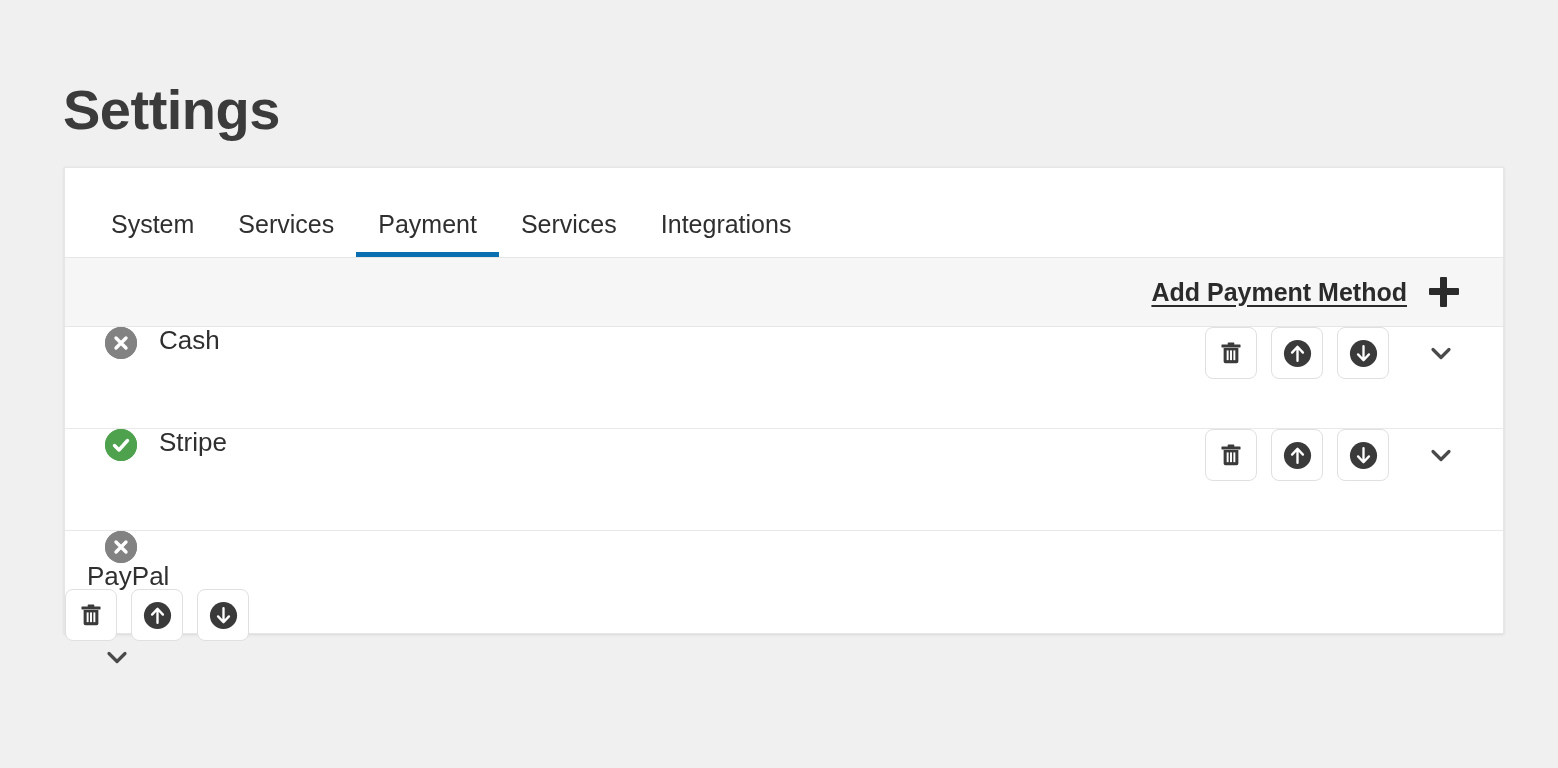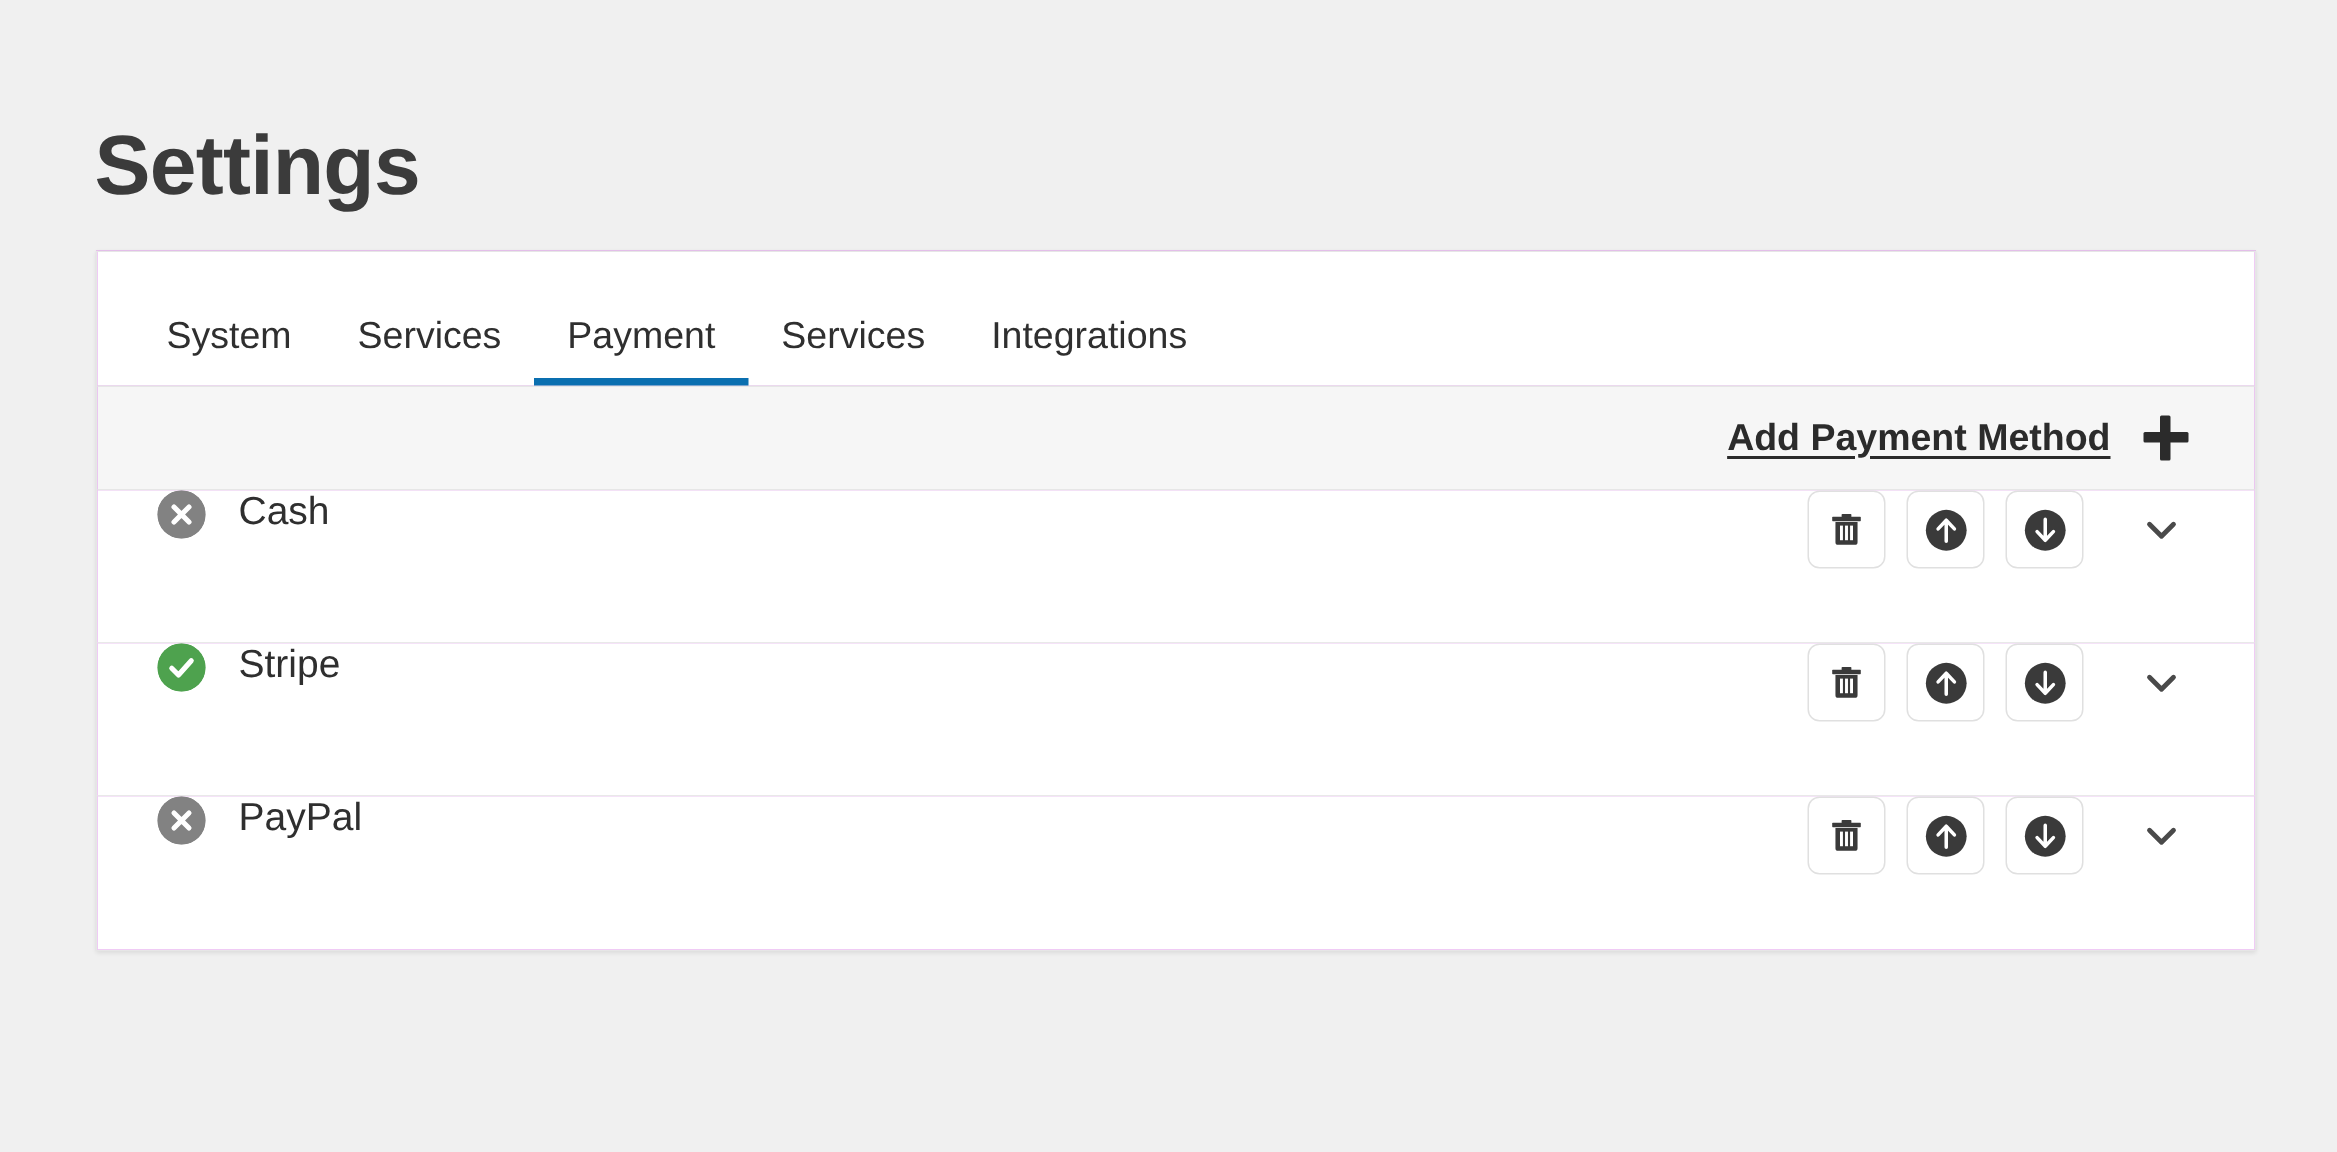--- a/index.html
+++ b/index.html
@@ -127,20 +127,21 @@
   .method-row {
     height: 102px;
     display: flex;
     align-items: flex-start;
     border-bottom: 1px solid #e9e9e9;
     background: #ffffff;
     box-sizing: border-box;
   }
   .method-row:last-child {
     border-bottom: none;
+    flex-direction: column;
   }
 
   .status-icon {
     width: 32px;
     height: 32px;
     border-radius: 50%;
     margin-left: 40px;
     flex: 0 0 auto;
     display: flex;
     align-items: center;

